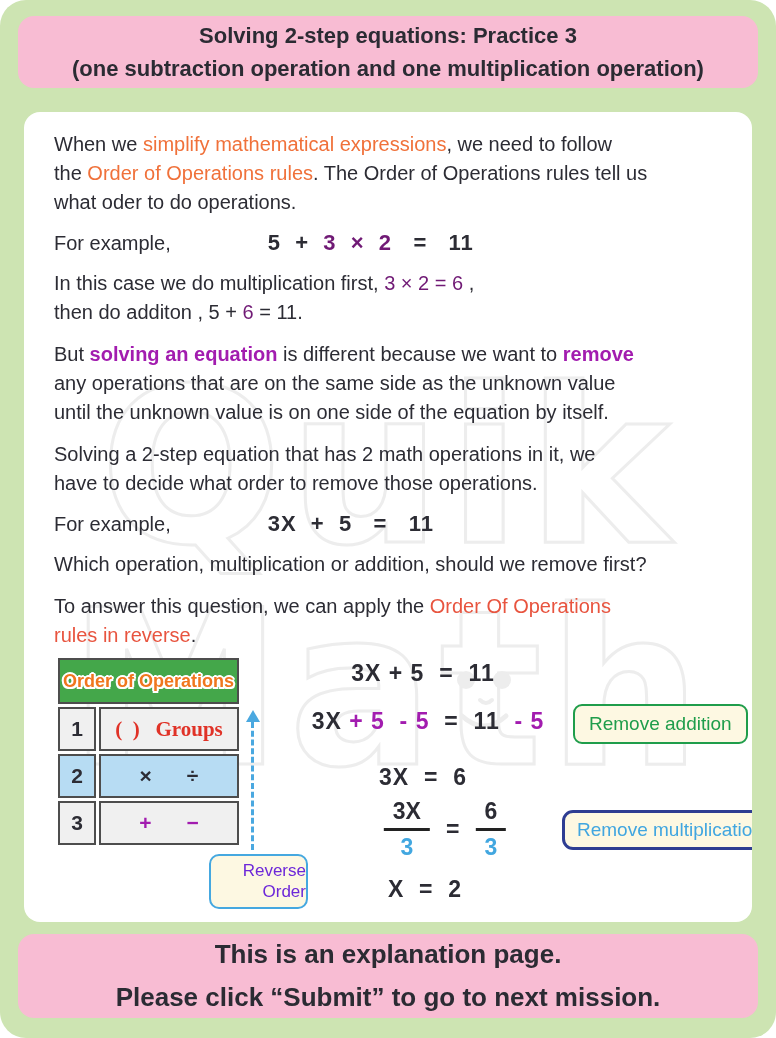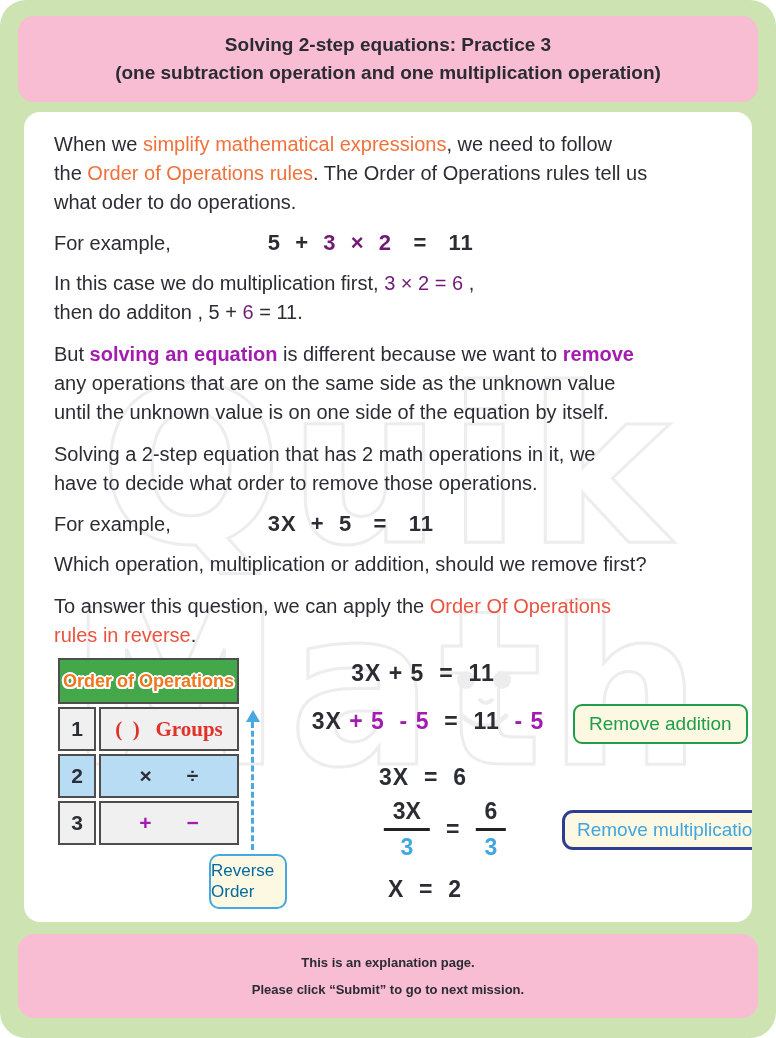--- a/index.html
+++ b/index.html
@@ -11,22 +11,22 @@
     color:#2c2c34;
   }
   .page { position:absolute; inset:0; background:#cde4b2; border-radius:26px; }
 
   .pinkbox {
     position:absolute; left:18px; right:18px;
     background:#f8bcd3; border-radius:16px;
     display:flex; flex-direction:column; justify-content:center; align-items:center;
     text-align:center; font-weight:bold; color:#2b2b33;
   }
-  .header { top:16px; height:86px; font-size:19px; line-height:1.5; }
-  .footer { top:934px; height:84px; font-size:13px; gap:12px; }
+  .header { top:16px; height:72px; font-size:22px; line-height:1.5; }
+  .footer { top:934px; height:84px; font-size:26px; gap:12px; }
 
   .panel {
     position:absolute; left:24px; right:24px; top:112px; height:810px;
     background:#ffffff; border-radius:16px; overflow:hidden;
   }
 
   
   .watermark { position:absolute; inset:0; z-index:0; pointer-events:none;text-align:center; }
   .wm-word {
     position:absolute; left:50%; transform:translateX(-50%);
@@ -82,22 +82,22 @@
   .badge { position:absolute; z-index:1; background:#fdf8e2; white-space:nowrap; }
   .badge.green-badge {
     left:549px; top:592px; padding:7px 14px; font-size:19px;
     color:#1f9d4b; border:2.5px solid #1f9d4b; border-radius:9px;
   }
   .badge.navy-badge {
     left:538px; top:698px; padding:6px 12px; font-size:19px;
     color:#41a6e0; border:3px solid #2e3d92; border-radius:11px;
   }
   .badge.reverse {
-    left:185px; top:742px; width:78px; padding:4px 0; text-align:left;
-    font-size:17px; line-height:1.25; color:#0369a1;
+    left:185px; top:742px; width:99px; padding:4px 0; text-align:right;
+    font-size:17px; line-height:1.25; color:#6d28d9;
     border:2.5px solid #45a8e0; border-radius:10px;
   }
 
   
   .step { position:absolute; z-index:1; font-weight:bold; font-size:23px; white-space:pre;
           transform:translateX(-50%); letter-spacing:1px; }
   .s1 { left:399px; top:548px; }
   .s2 { left:404px; top:596px; }
   .s3 { left:399px; top:652px; }
   .s5 { left:401px; top:764px; }

